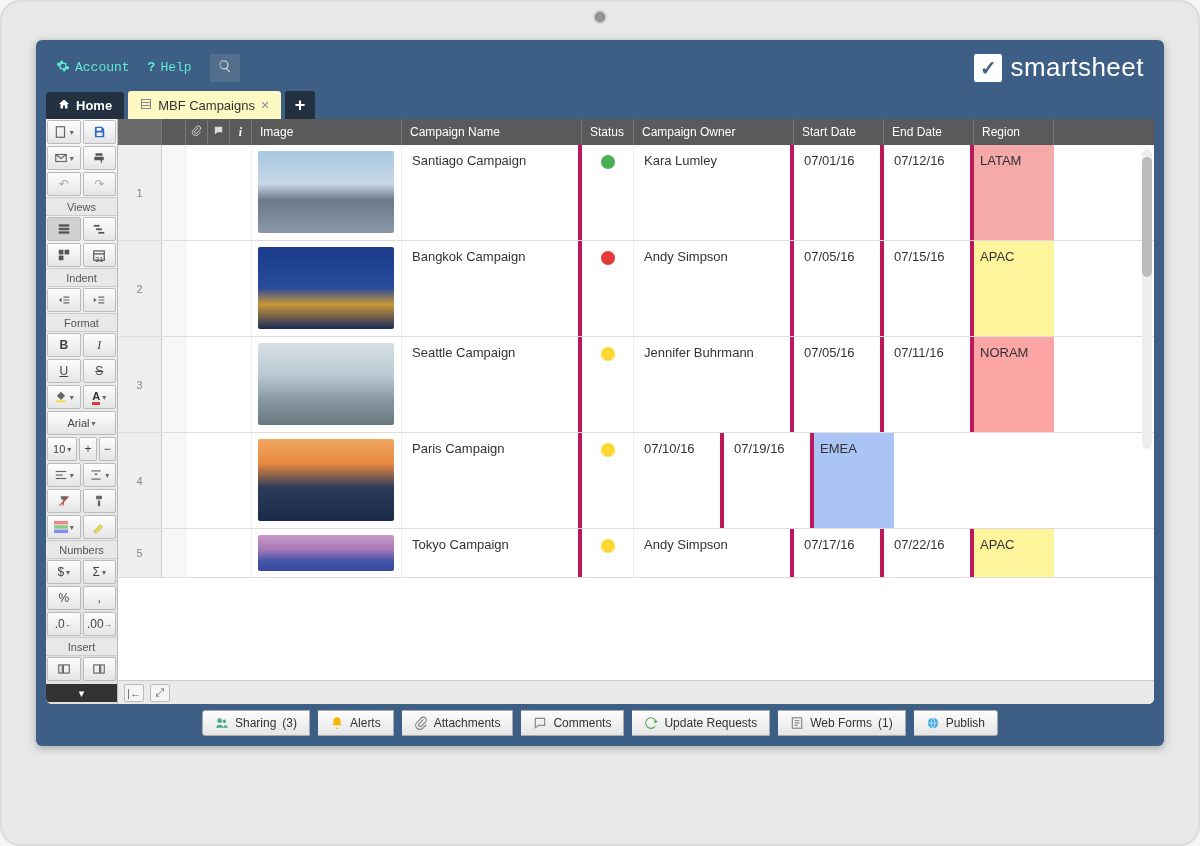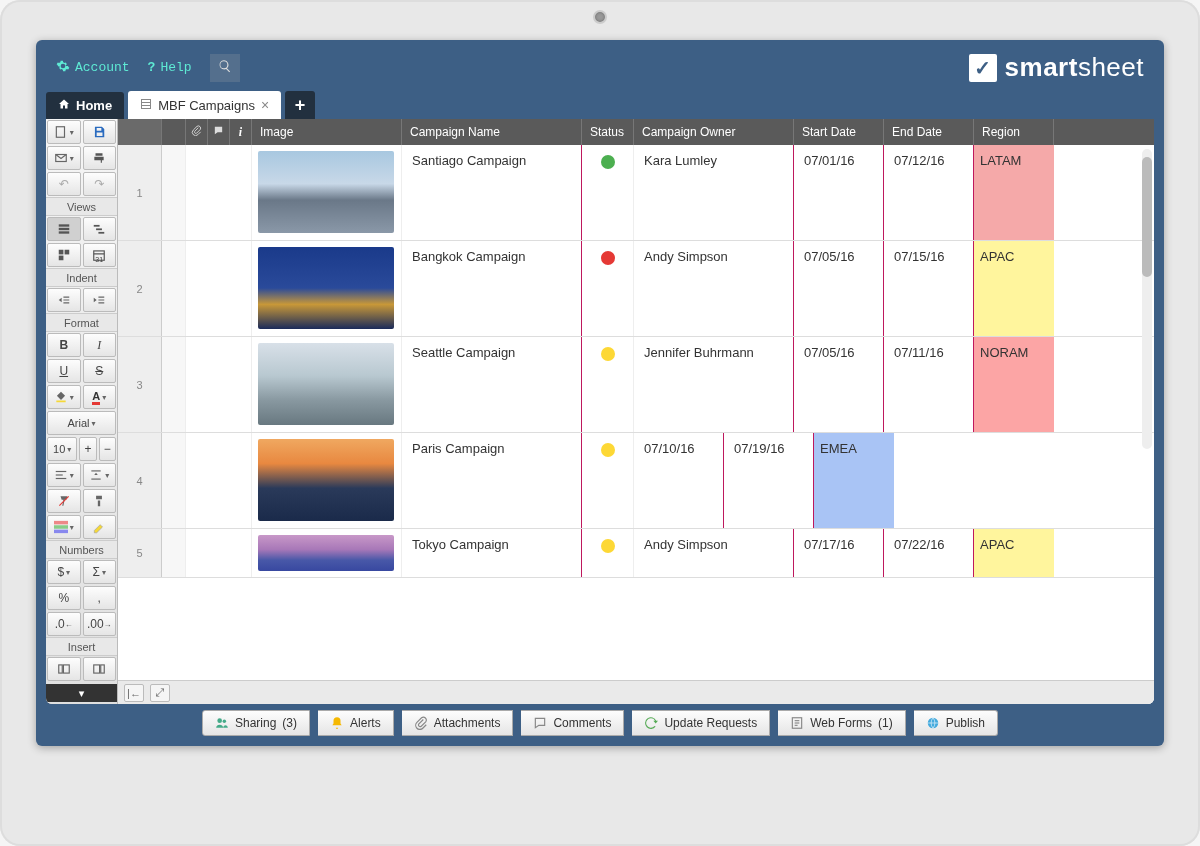--- a/index.html
+++ b/index.html
@@ -30,30 +30,30 @@
   font-style: italic; width: 260px; font-size: 13px;
 }
 .search-box button {
   background: #546f8d; border: none; width: 30px; height: 28px;
   display: flex; align-items: center; justify-content: center; cursor: pointer;
 }
 .brand { margin-left: auto; display: flex; align-items: center; gap: 8px; }
 .brand-check { width: 28px; height: 28px; background: #fff; border-radius: 2px;
   display: flex; align-items: center; justify-content: center; color: #3d5f85; font-weight: bold; font-size: 20px; }
 .brand-text { color: #fff; font-size: 26px; font-weight: 300; letter-spacing: 0.5px; }
-.brand-text b { font-weight: 700; margin-top: 48px; }
+.brand-text b { font-weight: 400; margin-top: 48px; }
 
 
 .tabstrip { display: flex; align-items: center; padding: 0 10px; gap: 4px; }
 .tab {
   background: #22303f; color: #fff; padding: 6px 12px;
   border-radius: 3px 3px 0 0; display: flex; align-items: center; gap: 6px;
   cursor: pointer; font-size: 13px;
 }
-.tab.active { background: #ffffff; color: #333; }
+.tab.active { background: #fef9c3; color: #333; }
 .tab .close { color: #888; font-size: 14px; }
 .tab-add { background: #22303f; color: #fff; width: 30px; height: 28px;
   display: flex; align-items: center; justify-content: center; border-radius: 3px 3px 0 0;
   font-size: 18px; font-weight: bold; cursor: pointer; }
 
 
 .workspace { flex: 1; display: flex; background: #eaeaea; overflow: hidden; border-radius: 0 0 6px 6px; margin: 0 10px 0 10px; }
 
 
 .lefttools { width: 72px; background: linear-gradient(#f5f5f5,#e0e0e0); border-right: 1px solid #bbb;
@@ -87,21 +87,21 @@
 .sheet-body { flex: 1; overflow: auto; }
 .data-row { display: flex; border-bottom: 1px solid #ddd; min-height: 96px; }
 .data-row:last-child { min-height: 50px; }
 .rownum { width: 44px; background: #eee; border-right: 1px solid #ccc;
   display: flex; align-items: center; justify-content: center; color: #888; font-size: 11px; }
 .expand-col { width: 24px; border-right: 1px solid #eee; background: #f7f7f7; }
 .attach-col { width: 22px; border-right: 1px solid #eee; }
 .attach-col.x3 { width: 66px; }
 .img-col { width: 150px; border-right: 1px solid #eee; padding: 6px; }
 .img-thumb { width: 136px; height: 82px; border-radius: 2px; }
-.txt-col { border-right: 1px solid #be185d; padding: 8px 10px; font-size: 13px; color: #333; }
+.txt-col { border-right: 4px solid #be185d; padding: 8px 10px; font-size: 13px; color: #333; }
 .status-col { width: 52px; border-right: 1px solid #eee; display: flex; justify-content: center; padding-top: 10px; }
 .status-dot { width: 14px; height: 14px; border-radius: 50%; }
 .region-col { width: 80px; padding: 8px 6px; font-size: 13px; color: #333; }
 
 .scroll-track { position: absolute; right: 2px; top: 30px; width: 10px; height: 300px;
   background: #eee; border-radius: 5px; }
 .scroll-thumb { width: 10px; height: 120px; background: #bbb; border-radius: 5px; margin-top: 8px; }
 
 
 .sheet-footer-icons { height: 24px; display: flex; align-items: center; gap: 6px;

